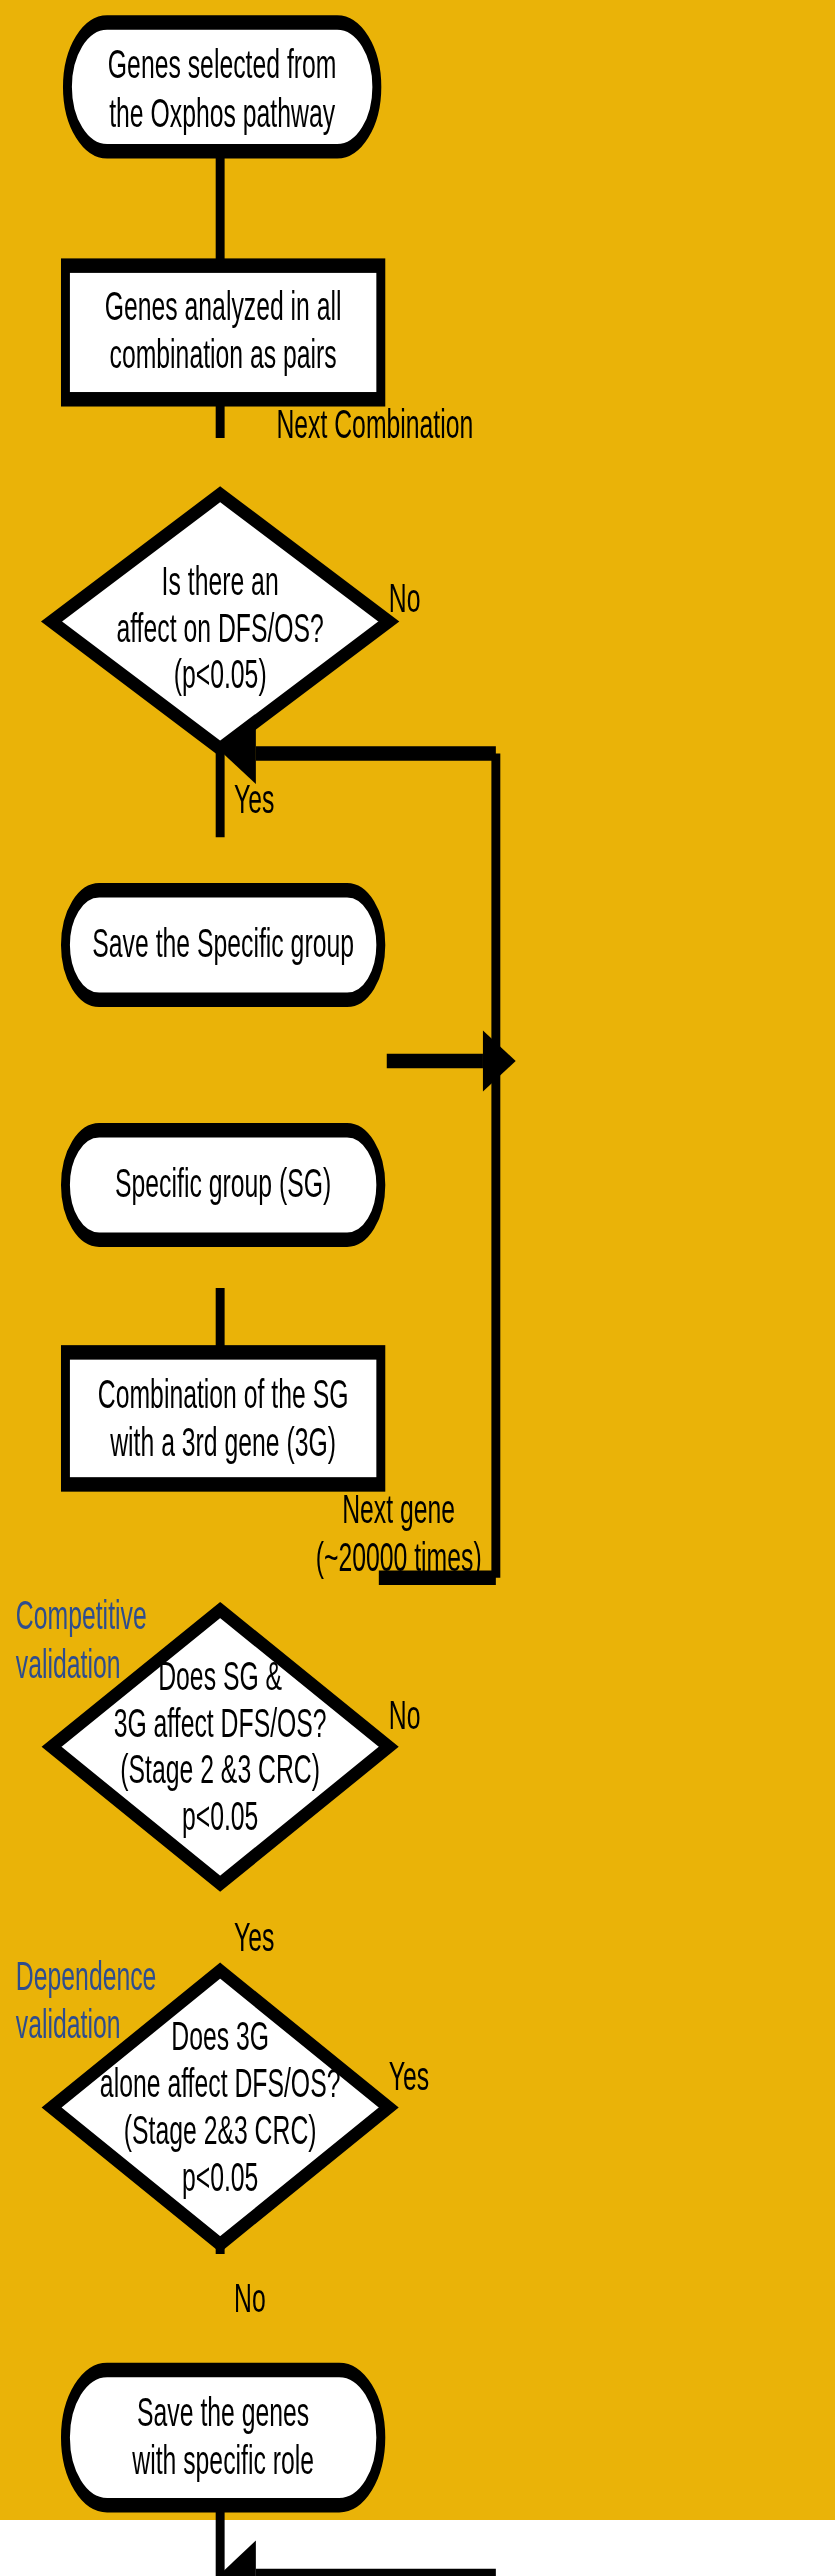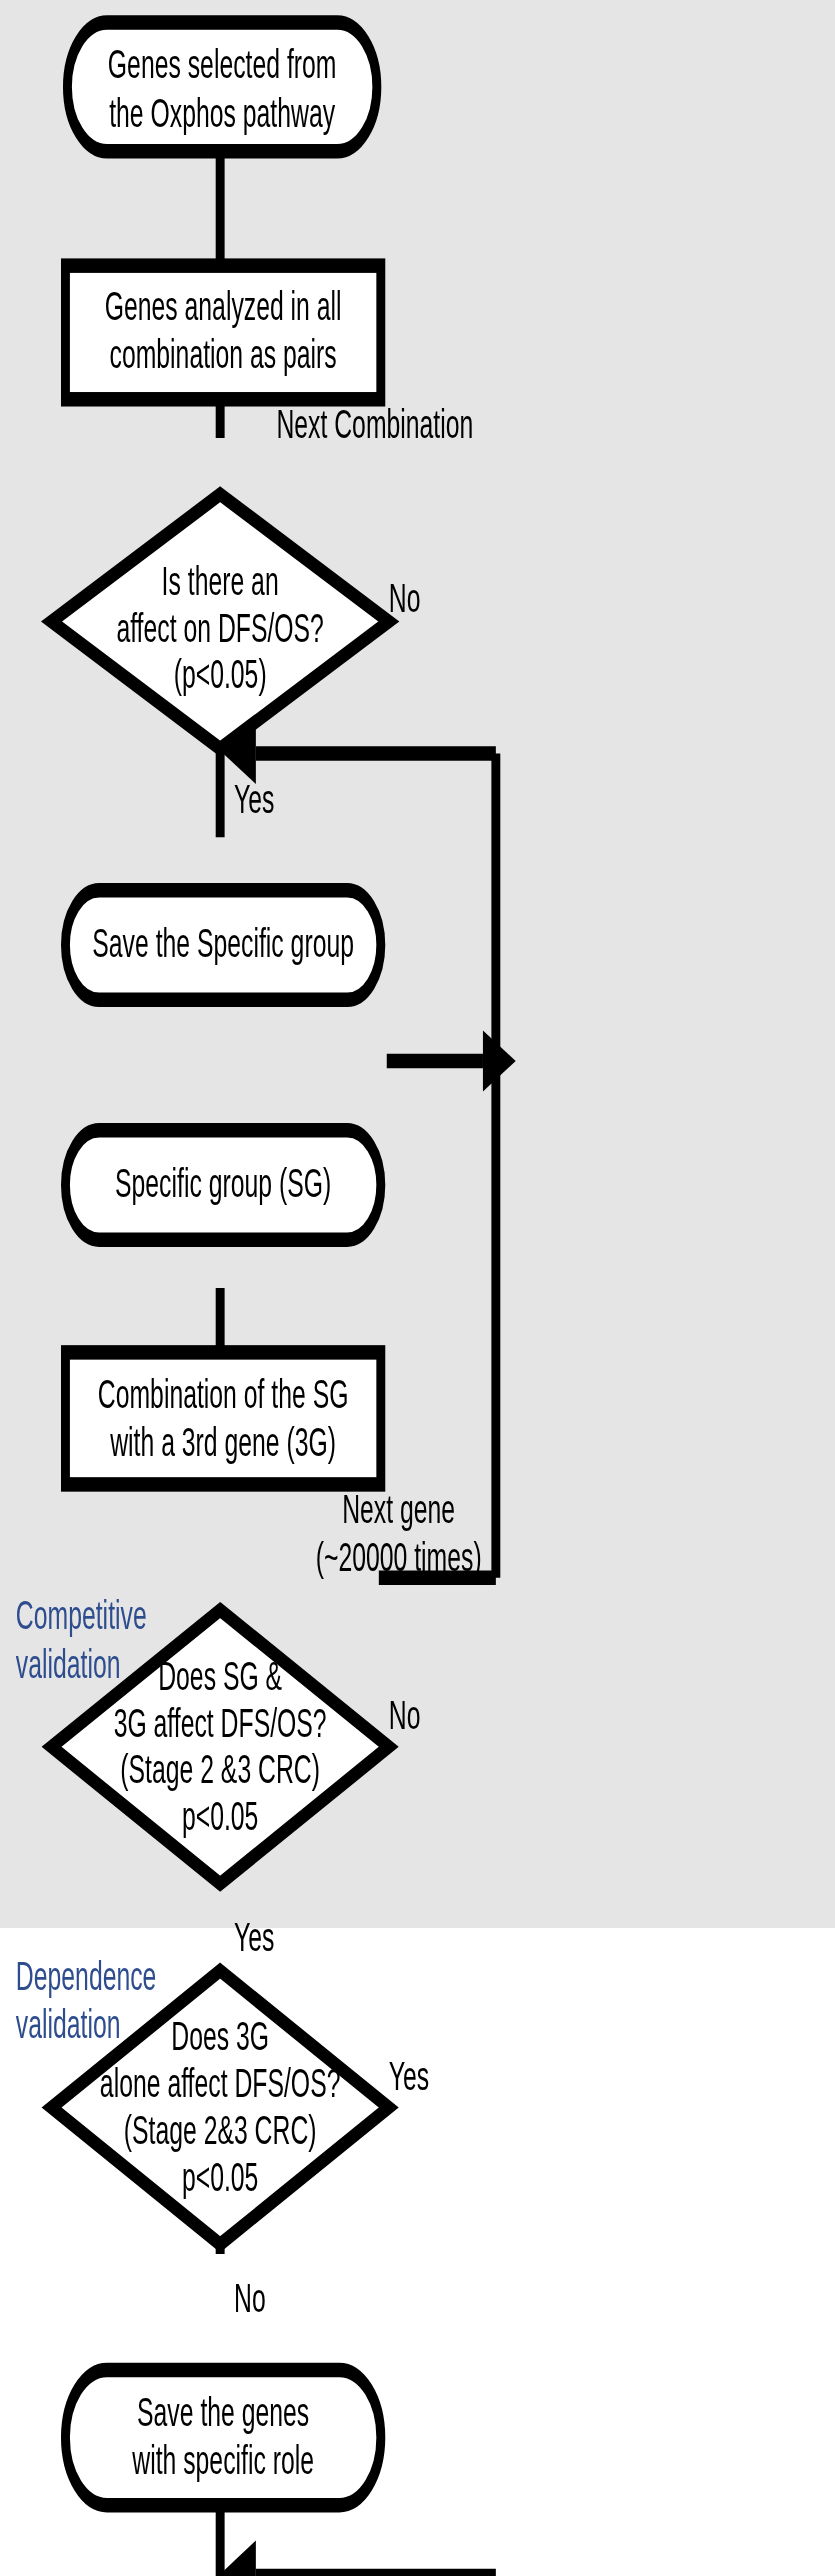--- a/index.html
+++ b/index.html
@@ -1,21 +1,21 @@
 <!DOCTYPE html>
 <html><head>
 <meta charset="utf-8">
 <style>
   html,body{margin:0;padding:0;background:#ffffff;}
   body{
     width:836px;height:2576px;
     font-family:"Liberation Sans", sans-serif;
     overflow:hidden;
   }
-  #flow-root{position:relative;width:836px;height:1928px;background:#e5e5e5;}
+  #flow-root{position:relative;width:836px;height:2520px;background:#eab308;}
   svg#flow-svg{position:absolute;left:0;top:0;width:836px;height:2576px;display:block;}
   .shape{fill:#ffffff;stroke:#000000;stroke-width:9;}
   .conn-thick{stroke:#000000;stroke-width:9;fill:none;}
   .node-text{
     font-family:"Liberation Sans", sans-serif;
     font-size:25px;
     fill:#000000;
     text-anchor:middle;
     dominant-baseline:middle;
   }

